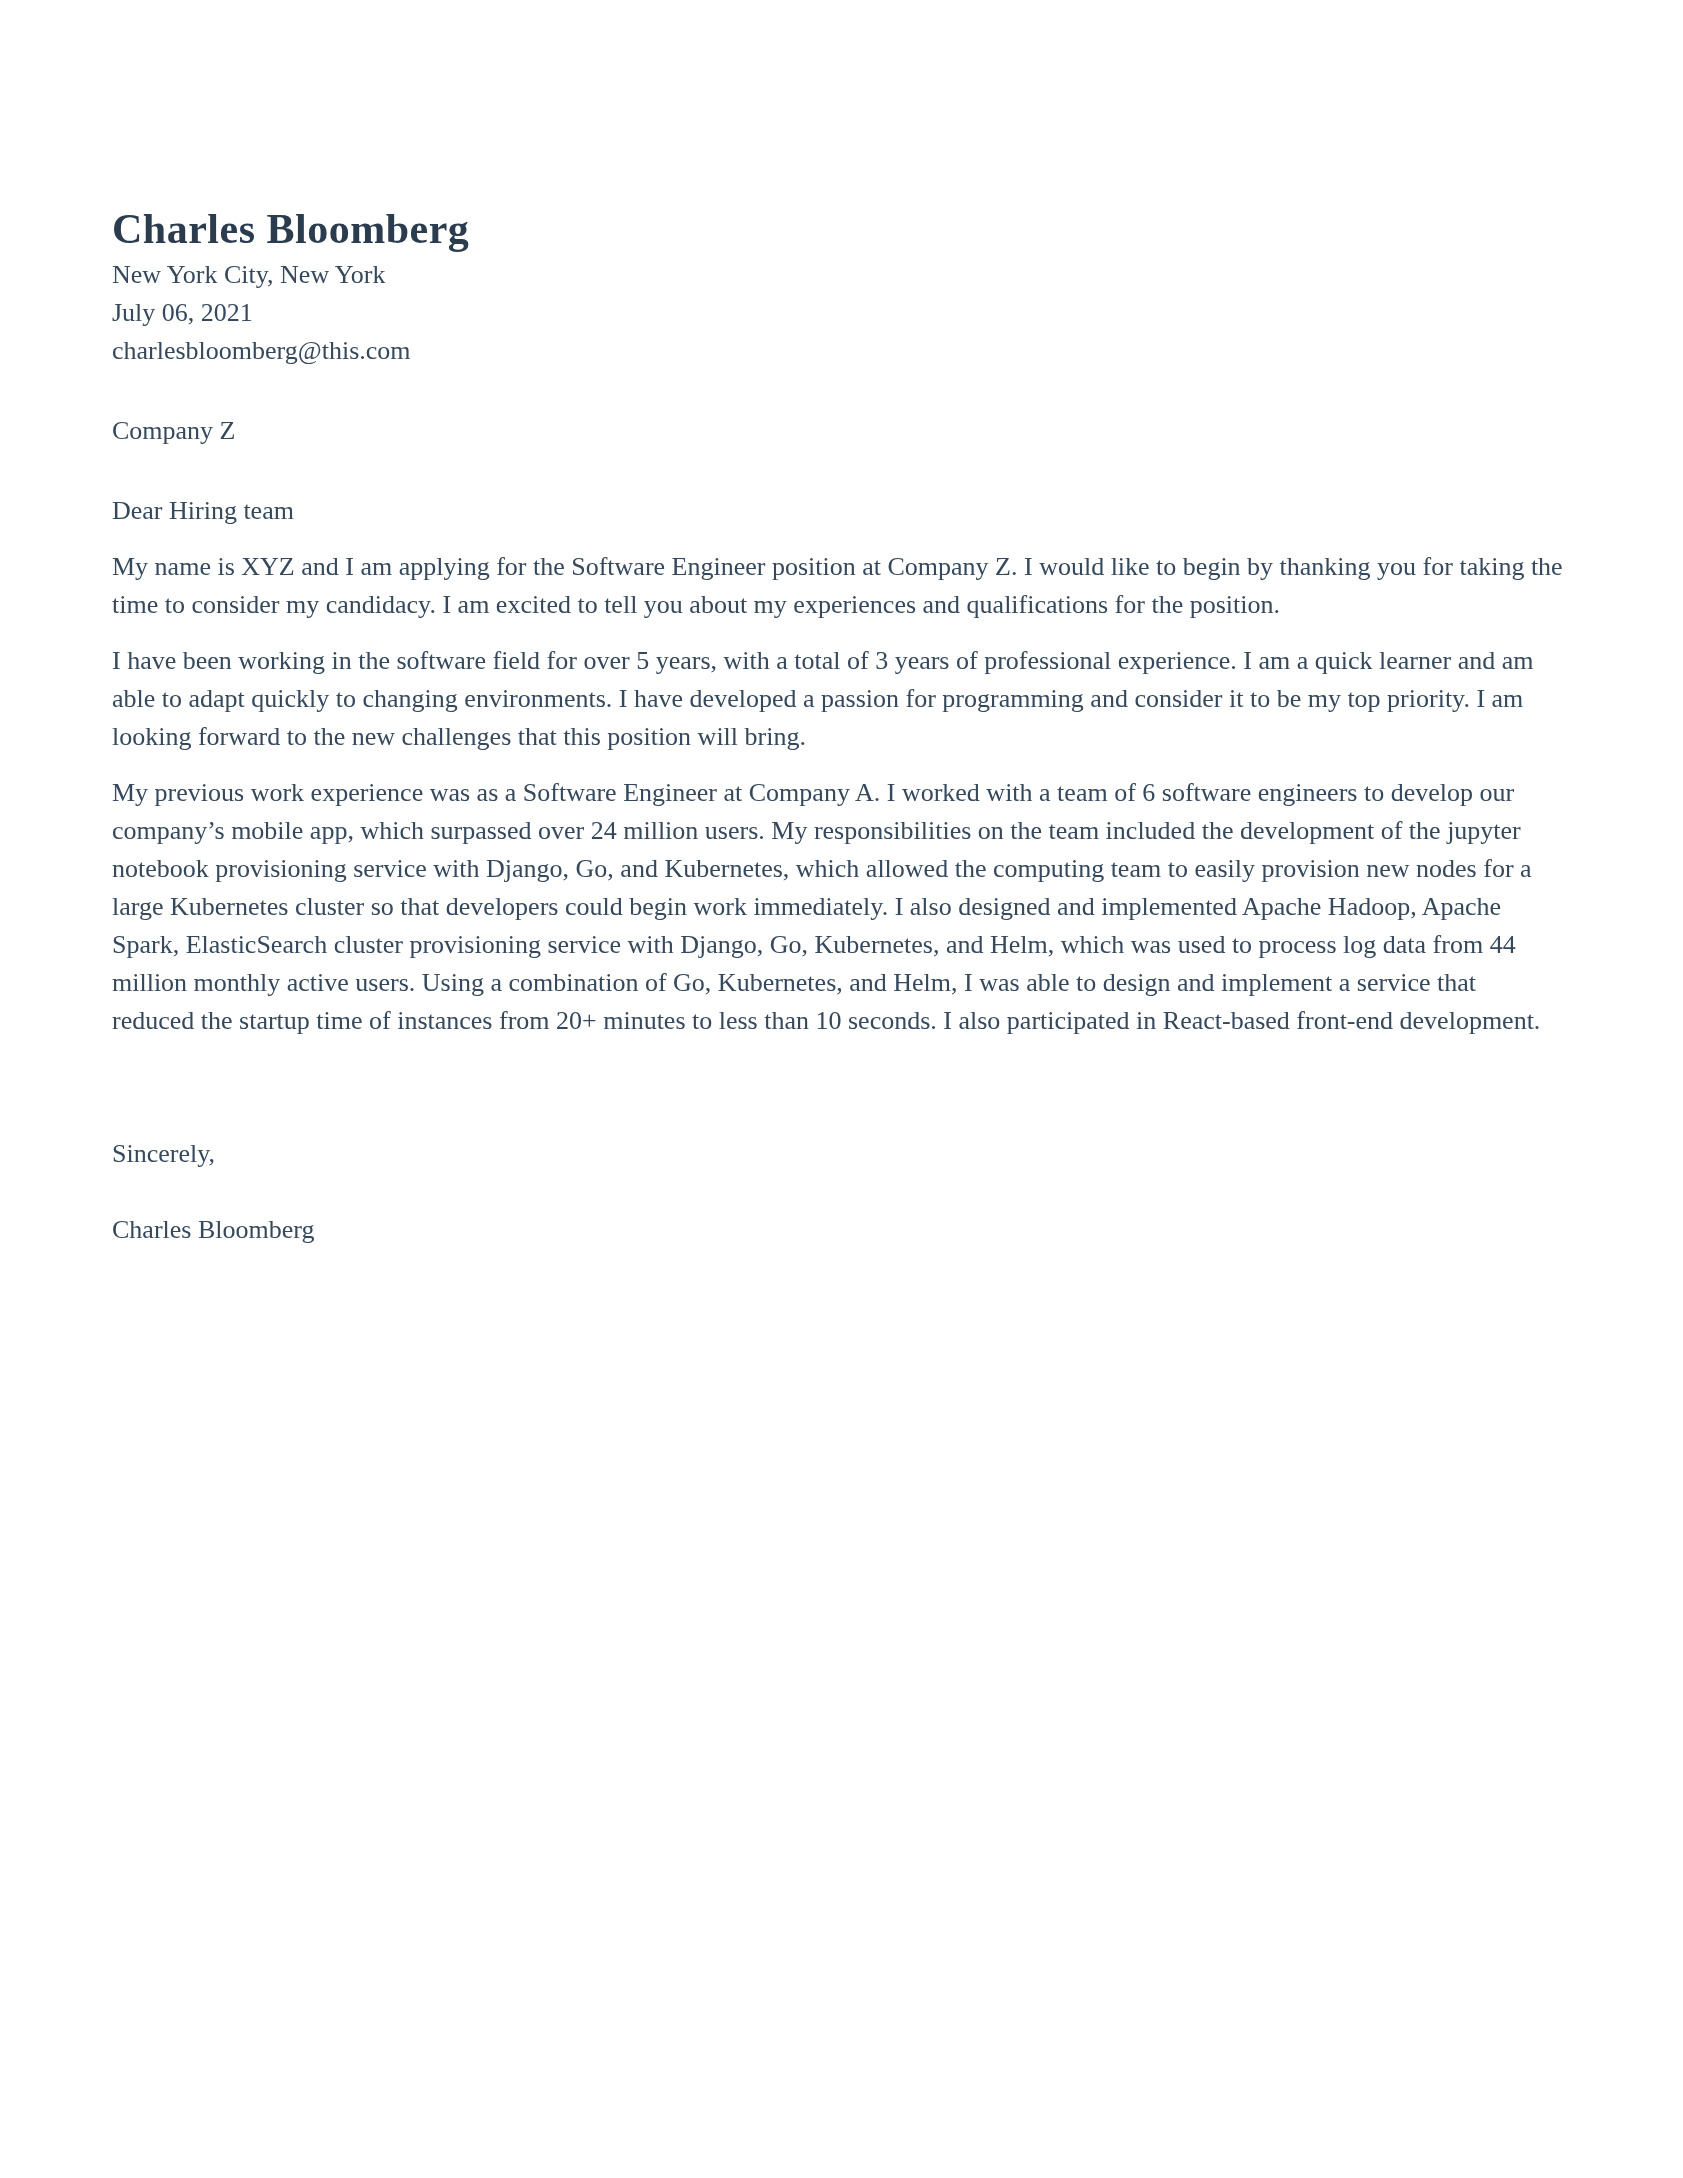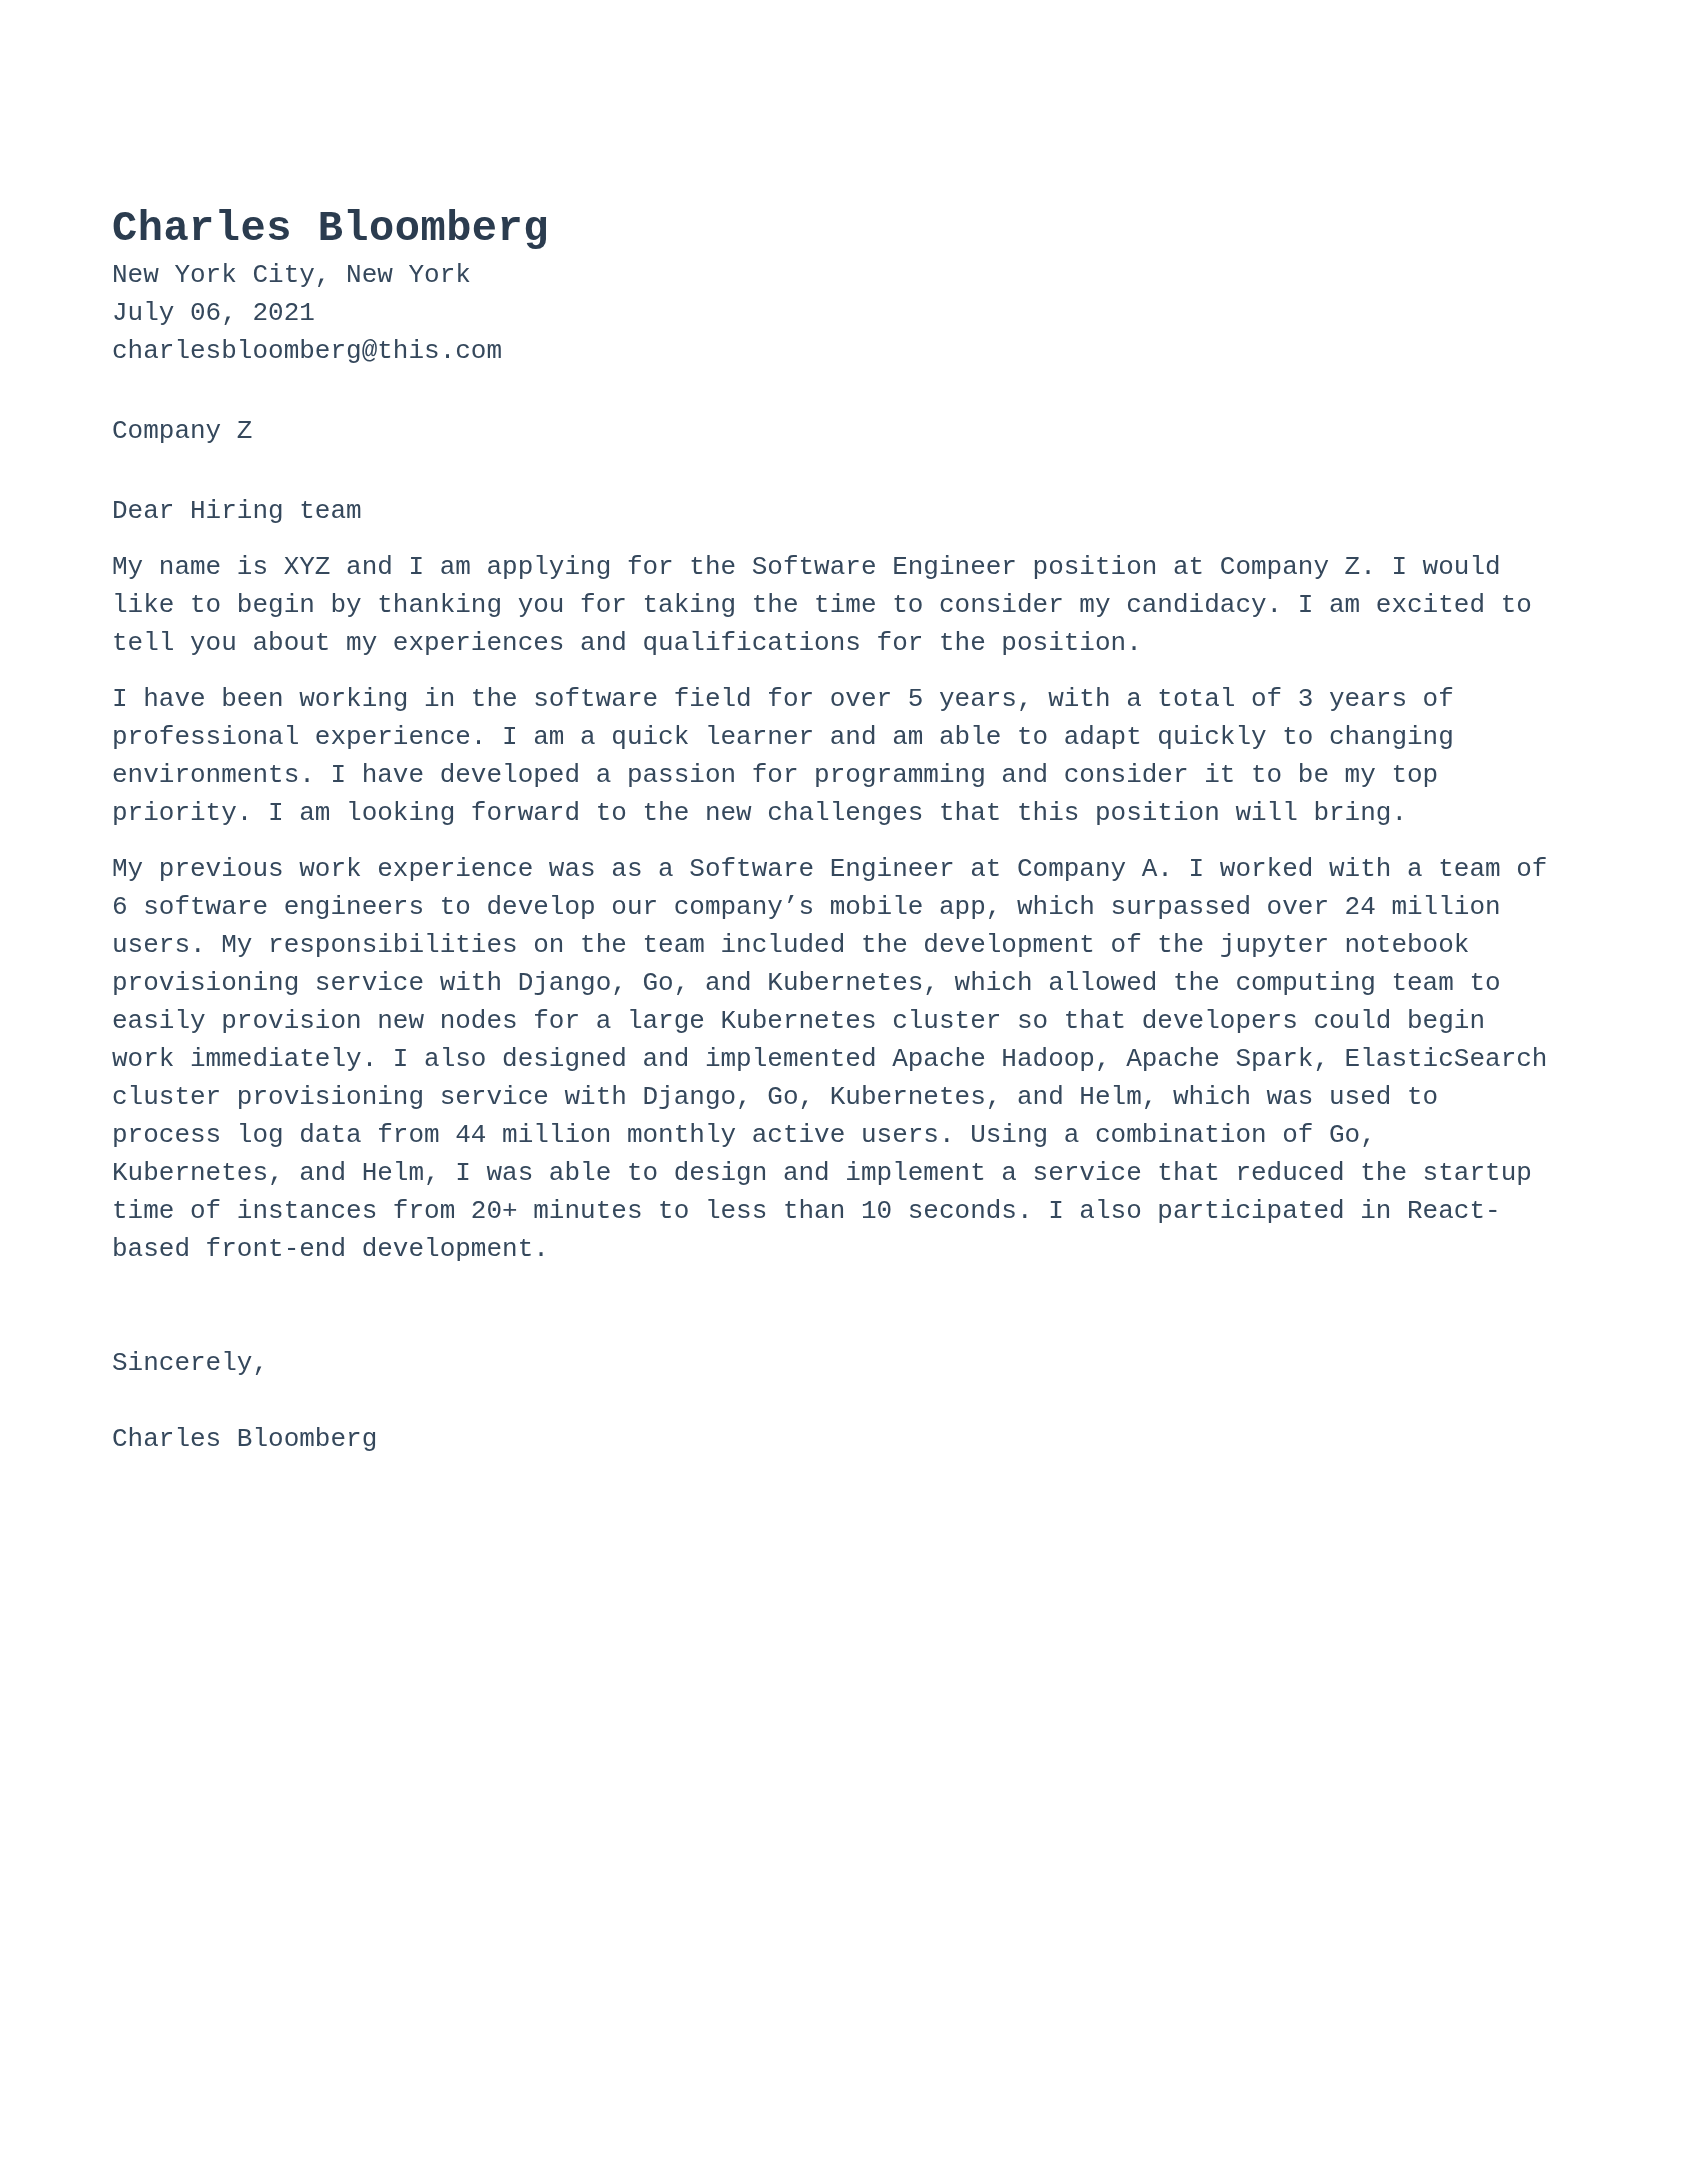--- a/index.html
+++ b/index.html
@@ -7,21 +7,21 @@
     padding: 0;
     background: #ffffff;
   }
   .page {
     position: relative;
     width: 1683px;
     height: 2178px;
     box-sizing: border-box;
     background: #ffffff;
     padding: 203px 120px 0 112px;
-    font-family: Liberation Mono, monospace;
+    font-family: Liberation Serif, serif;
     color: #35485c;
     font-size: 26px;
     line-height: 38px;
     overflow: hidden;
   }
   .sender-name {
     margin: 0;
     font-size: 42px;
     line-height: 53px;
     font-weight: 700;
@@ -35,21 +35,21 @@
     display: block;
   }
   .block {
     margin-top: 42px;
   }
   .paragraph {
     margin: 18px 0 0 0;
     max-width: 1465px;
   }
   .closing {
-    margin-top: 76px;
+    margin-top: 95px;
   }
   .signature {
     margin-top: 38px;
   }
 </style>
 </head>
 <body>
 
 <div class="page">
 

